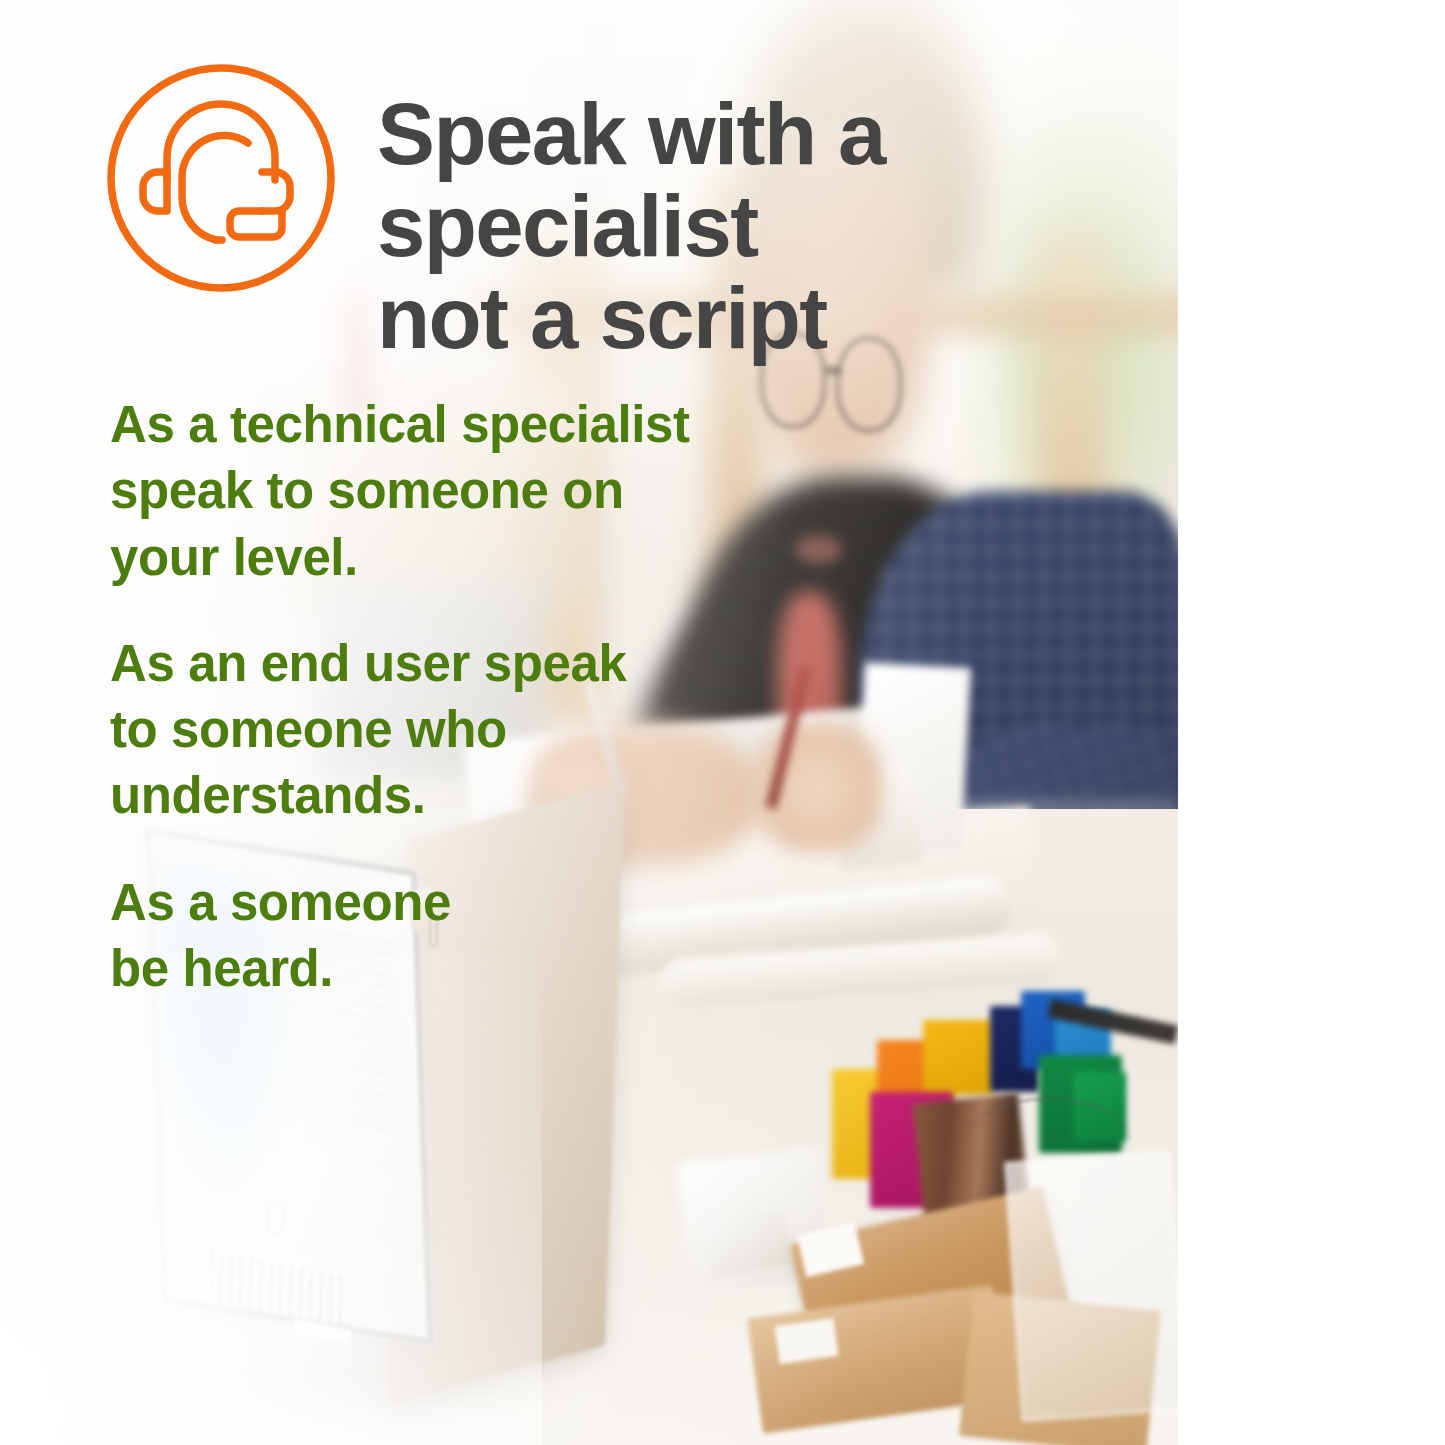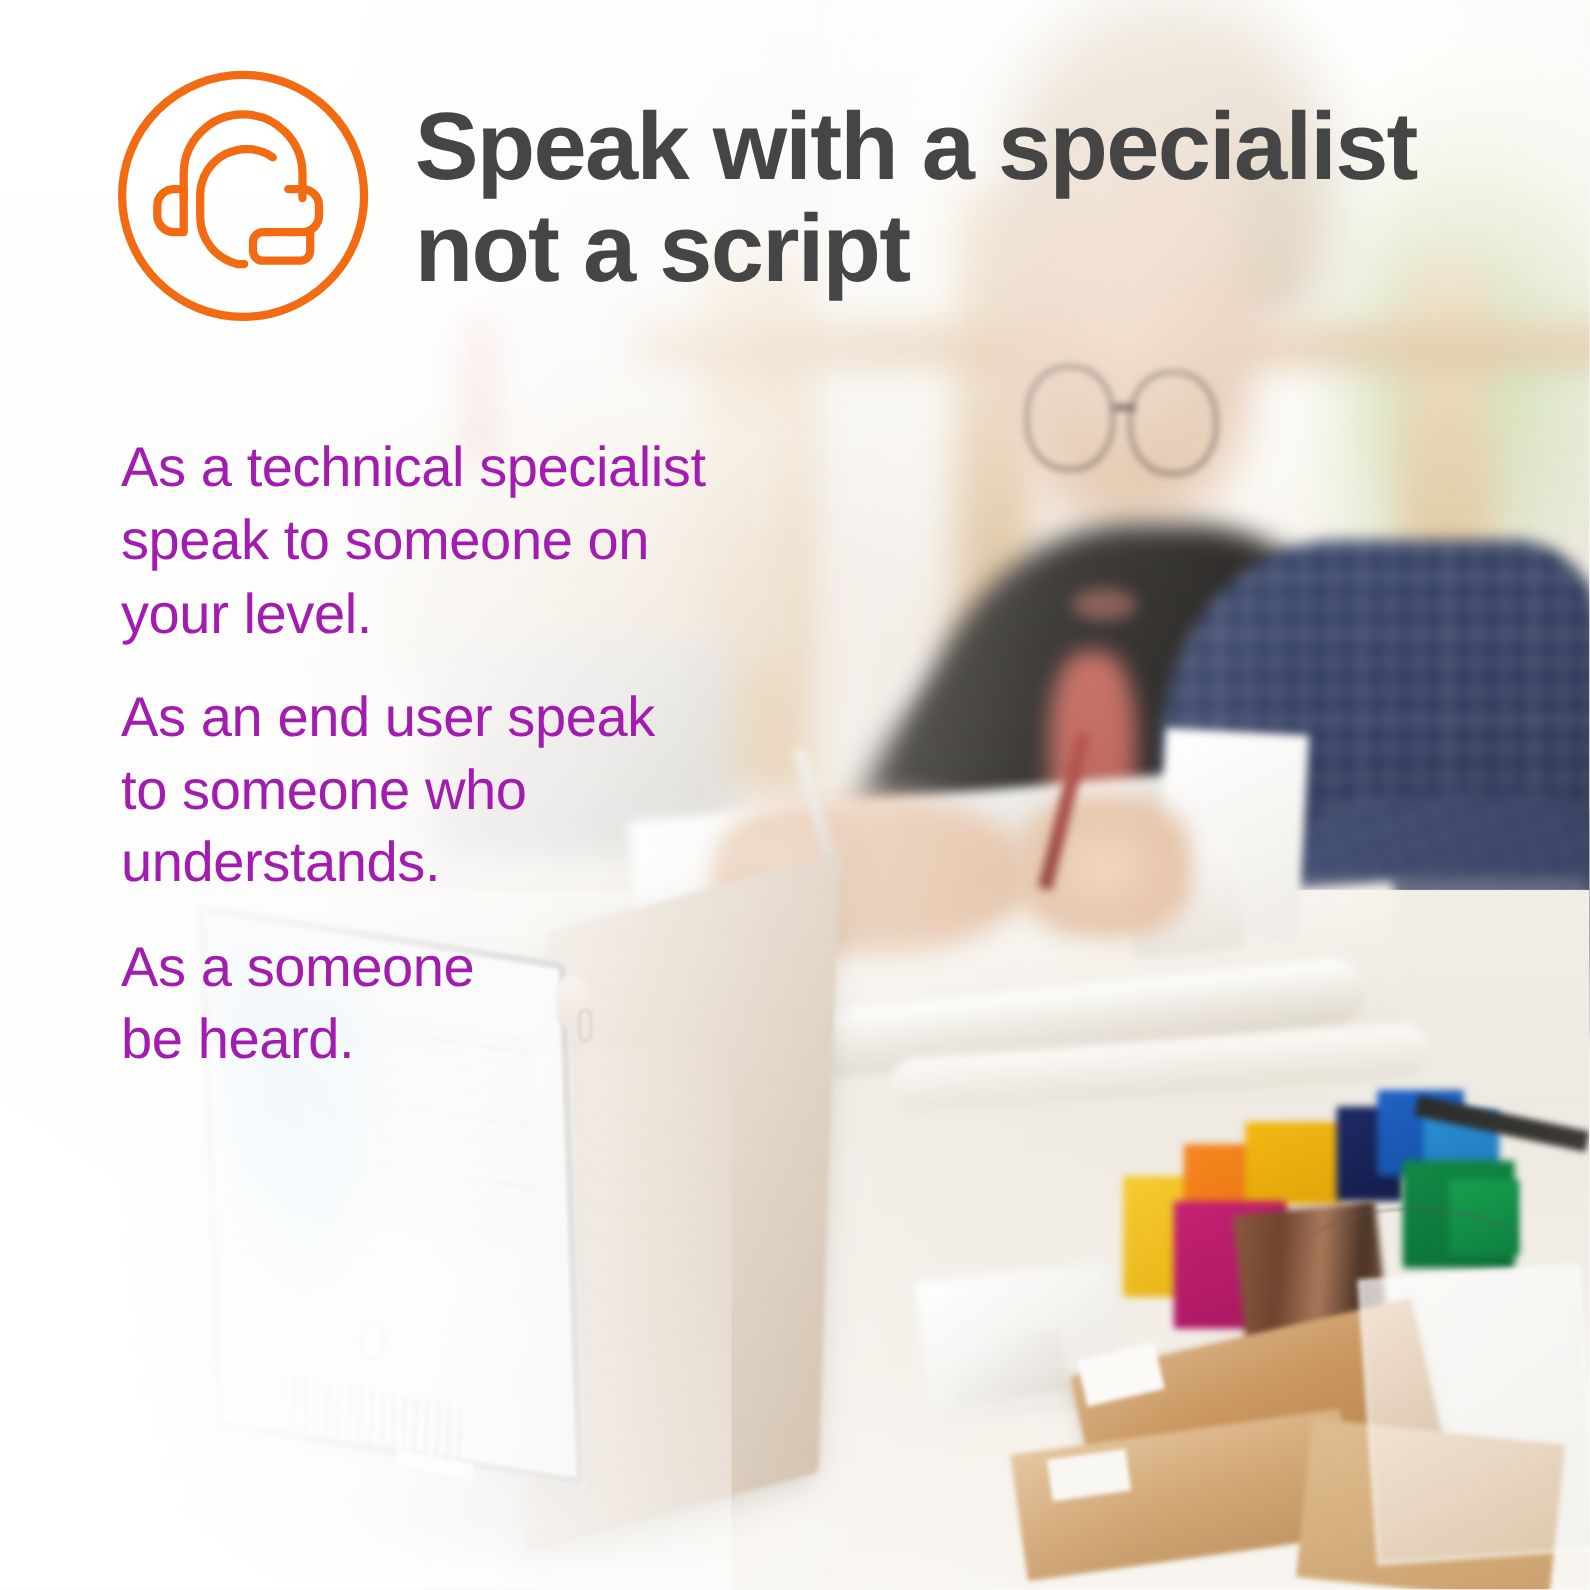--- a/index.html
+++ b/index.html
@@ -2,21 +2,21 @@
 <html><head>
 <meta charset="utf-8">
 <title>Speak with a specialist not a script</title>
 <style>
   * { margin:0; padding:0; box-sizing:border-box; }
   html,body { width:1445px; height:1445px; overflow:hidden; background:#fff; }
   body { font-family:"Liberation Sans", sans-serif; }
 
   .banner{
     position:relative;
-    width:1445px; height:1445px;
+    width:1178px; height:1445px;
     overflow:hidden;
     background:#f6f3ef;
   }
 
   
   .photo{ position:absolute; inset:0; overflow:hidden; }
   .photo > *{ position:absolute; }
 
   
   .p-room{
@@ -401,28 +401,28 @@
     line-height:1.06;
     letter-spacing:-1.6px;
     color:#454545;
     max-width:980px;
     white-space:pre-line;
   }
 
   .body-block{ position:absolute; left:110px; top:392px; width:720px; }
   .para{
     font-family:"Liberation Sans", sans-serif;
-    font-weight:400;
+    font-weight:700;
     font-size:51px;
     line-height:1.30;
     letter-spacing:-0.4px;
-    color:#a21caf;
+    color:#4d7c0f;
     white-space:pre-line;
   }
-  .para + .para{ margin-top:28px; }
+  .para + .para{ margin-top:40px; }
 </style>
 </head>
 <body>
 
 <div class="banner">
 
   <div class="photo">
     <div class="p-room"></div>
     <div class="p-window"></div>
     <div class="p-foliage"></div>

